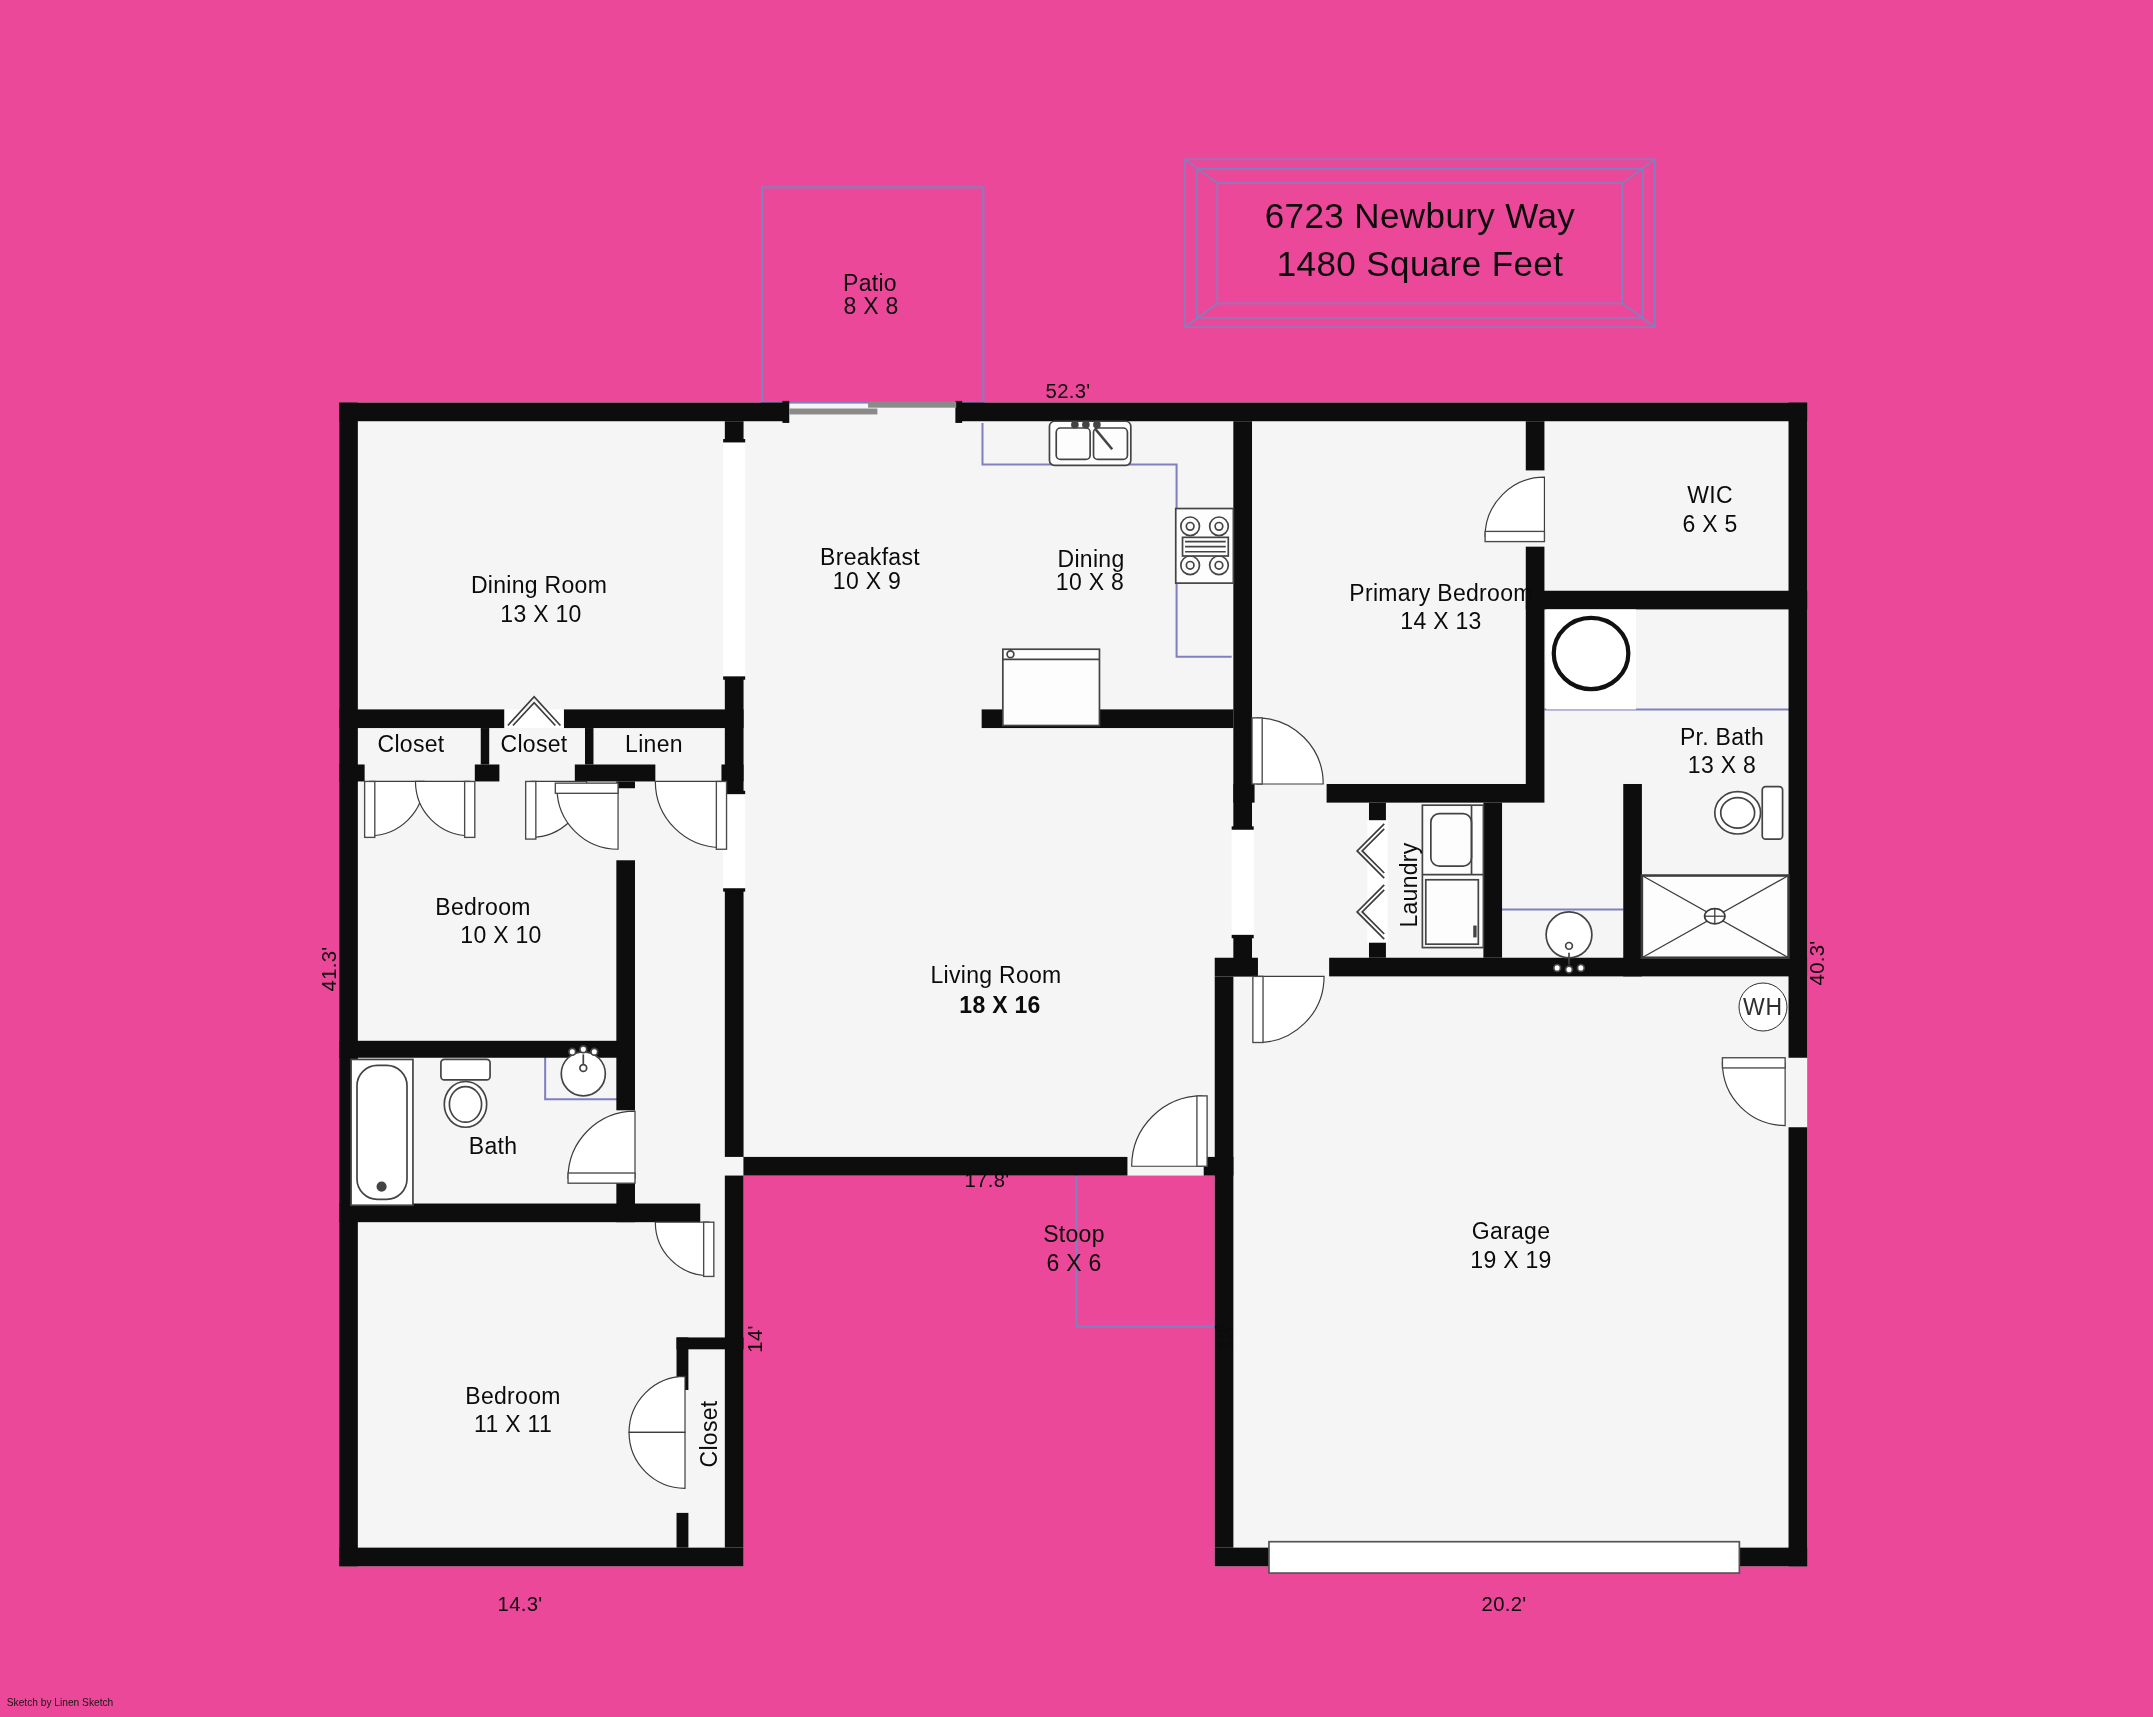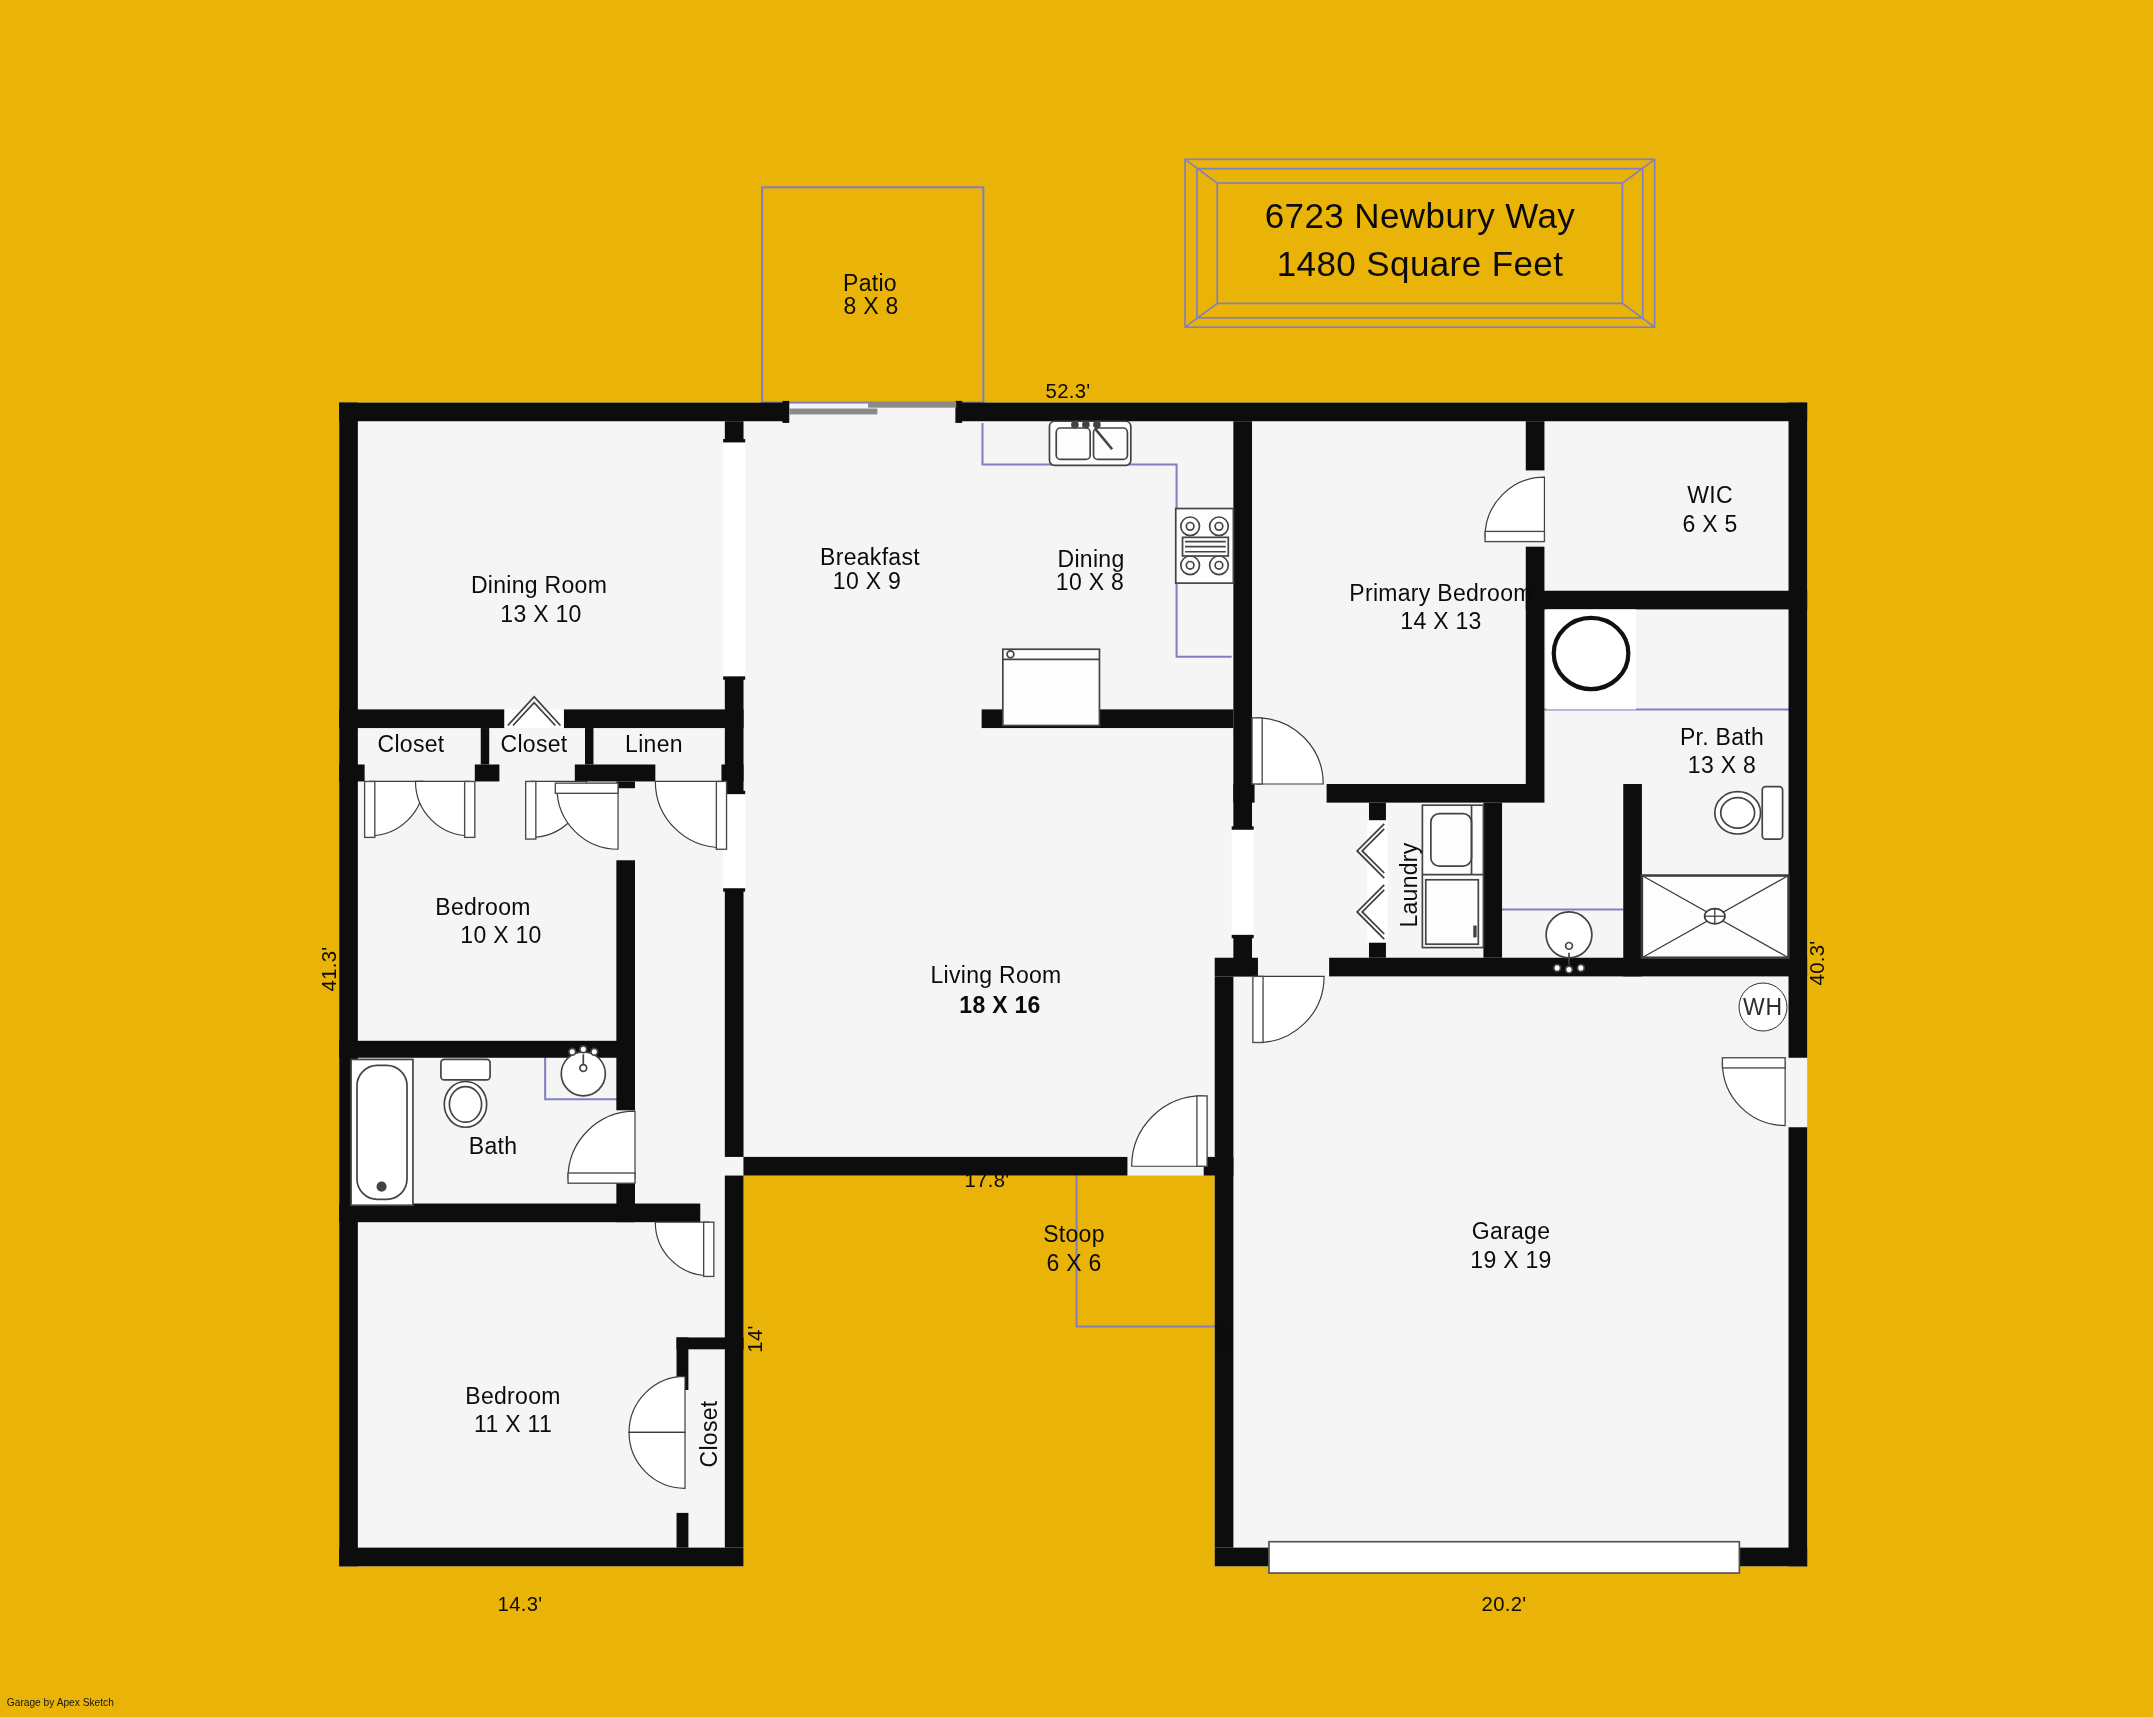--- a/index.html
+++ b/index.html
@@ -1,16 +1,16 @@
 <!DOCTYPE html>
 <html style="font-size:13.6px"><head>
 <meta charset="utf-8">
 <style>
   html,body{margin:0;padding:0;background:#ffffff;}
-  #plan{position:relative;width:2154px;height:1718px;background:#eab308;overflow:hidden;
+  #plan{position:relative;width:2154px;height:1718px;background:#ec4899;overflow:hidden;
         font-family:"Liberation Sans",sans-serif;}
   #plan svg{position:absolute;left:0;top:0;}
   .lbl{position:absolute;transform:translate(-50%,-50%);font-family:"Liberation Sans",sans-serif;
        font-size:23px;color:#0b0b0b;white-space:nowrap;letter-spacing:0.3px;}
   .lbl.rot{transform:translate(-50%,-50%) rotate(-90deg);}
   .lbl.dim{font-size:20.3px;}
   .lbl.title-line{font-size:35px;letter-spacing:0.4px;}
   .wh{position:absolute;transform:translate(-50%,-50%);width:47px;height:47px;border:1.7px solid #2e2e2e;
       border-radius:50%;background:#fff;display:flex;align-items:center;justify-content:center;
       font-size:23px;color:#2e2e2e;letter-spacing:0.8px;}
@@ -307,16 +307,16 @@
 <div class="lbl dim rot" style="left:329px;top:969px;">41.3'</div>
 <div class="lbl dim rot" style="left:1817px;top:963px;">40.3'</div>
 <div class="lbl dim" style="left:987px;top:1180px;">17.8'</div>
 <div class="lbl dim rot" style="left:1226px;top:1337px;">13'</div>
 <div class="lbl dim rot" style="left:755px;top:1339px;">14'</div>
 <div class="lbl dim" style="left:520px;top:1604px;">14.3'</div>
 <div class="lbl dim" style="left:1504px;top:1604px;">20.2'</div>
 
 <div class="wh" style="left:1763px;top:1007px;">WH</div>
 
-<div class="credit">Garage by Apex Sketch</div>
+<div class="credit">Sketch by Linen Sketch</div>
 
 </div>
 
 
 </body></html>

